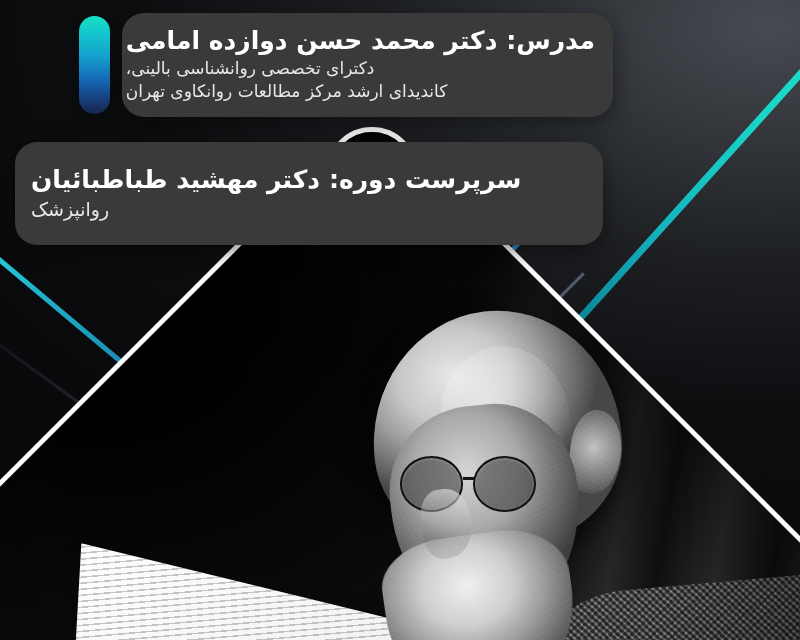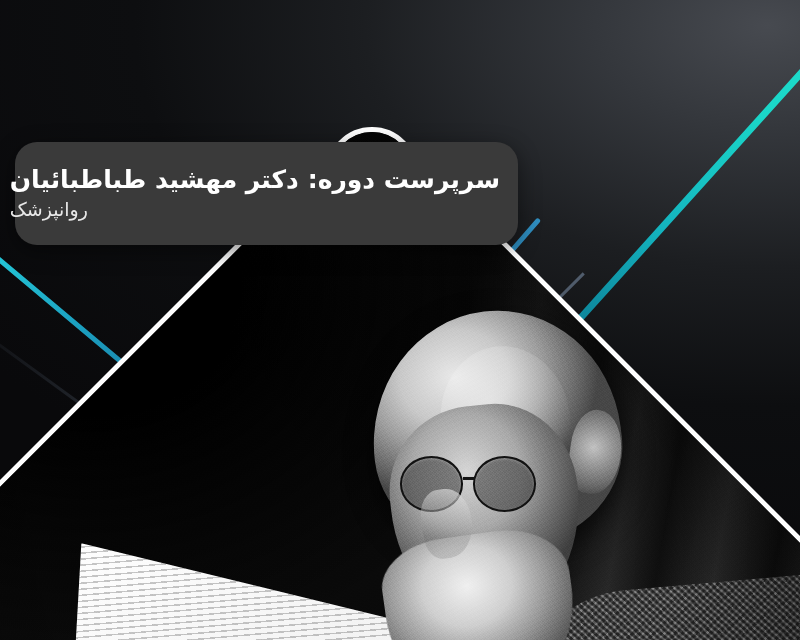--- a/index.html
+++ b/index.html
@@ -224,21 +224,21 @@
 
   .card {
     position:absolute;
     background:#3a3a3a;
     border-radius:22px;
     display:flex;
     align-items:stretch;
     box-shadow:0 6px 22px rgba(0,0,0,.45);
   }
   #card-lecturer  { left:122px; top:13px;  width:491px; height:104px; }
-  #card-supervisor{ left:15px;  top:142px; width:503px; height:103px; }
+  #card-supervisor{ left:15px;  top:142px; width:588px; height:103px; }
 
   .card-text {
     flex:1 1 auto;
     display:flex;
     flex-direction:column;
     justify-content:center;
     align-items:flex-end;
     padding:6px 18px 6px 16px;
     text-align:right;
     direction:rtl;
@@ -297,20 +297,28 @@
       <div class="ph-glass-l"></div>
       <div class="ph-glass-r"></div>
       <div class="ph-glass-bridge"></div>
       <div class="ph-nose"></div>
 
       <div class="ph-grain"></div>
       <div class="ph-vignette"></div>
     </div>
   </div>
 
+  <div class="card" id="card-lecturer">
+    <div class="card-text">
+      <div class="card-title">مدرس: دکتر محمد حسن دوازده امامی</div>
+      <div class="card-sub">دکترای تخصصی روانشناسی بالینی،</div>
+      <div class="card-sub">کاندیدای ارشد مرکز مطالعات روانکاوی تهران</div>
+    </div>
+    <div class="accent-bar"></div>
+  </div>
 
   <div class="card" id="card-supervisor">
     <div class="card-text">
       <div class="card-title">سرپرست دوره: دکتر مهشید طباطبائیان</div>
       <div class="card-sub">روانپزشک</div>
     </div>
 
   </div>
 
 </div>

